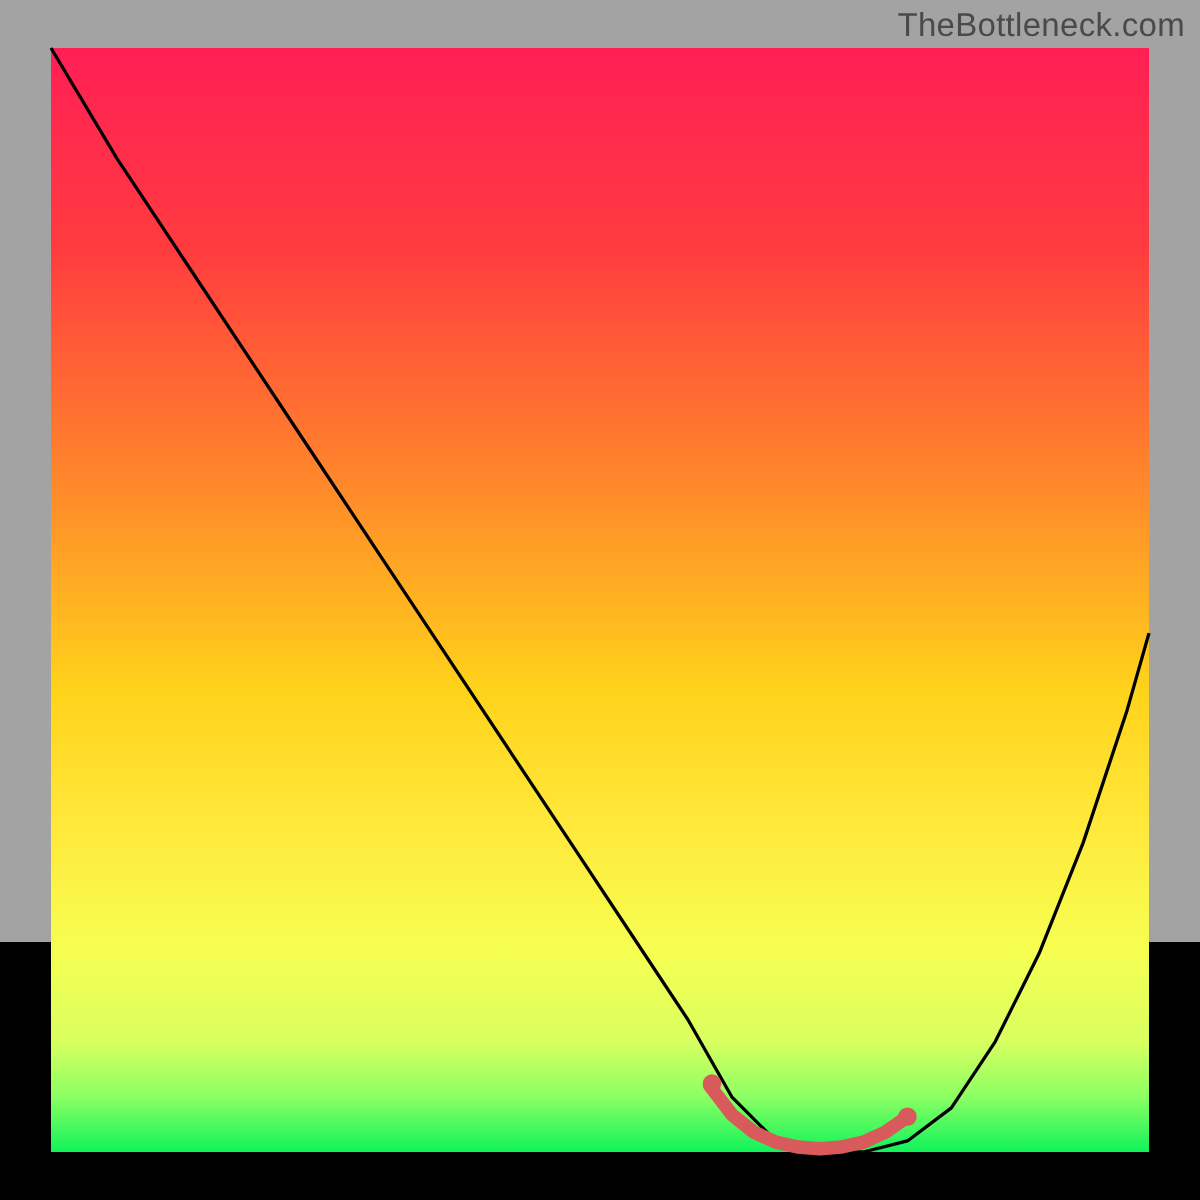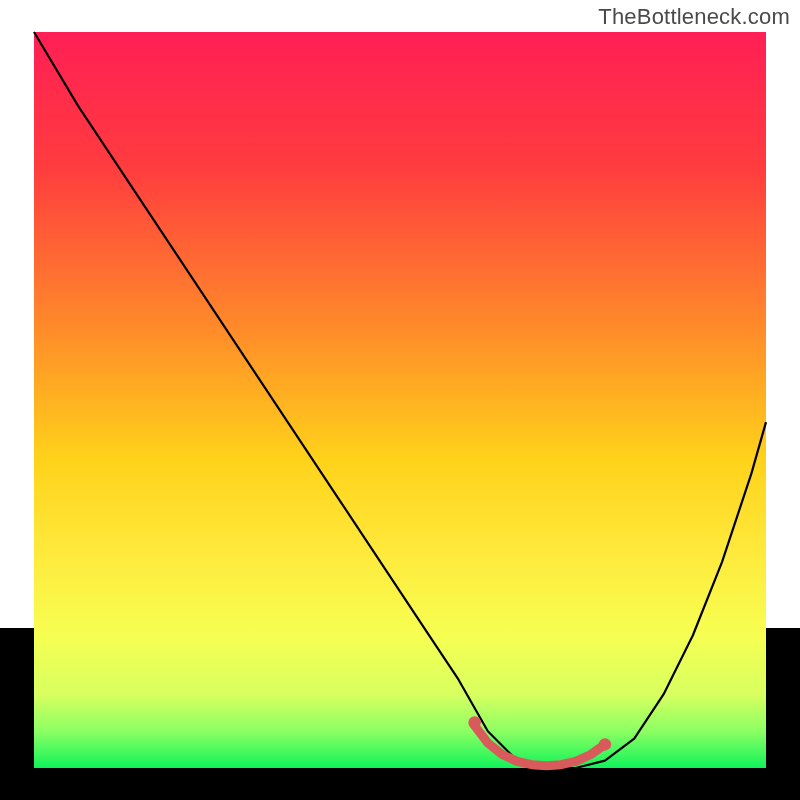--- a/index.html
+++ b/index.html
@@ -7,21 +7,21 @@
     padding: 0;
     width: 800px;
     height: 800px;
     background: #000;
     overflow: hidden;
   }
   .frame {
     position: relative;
     width: 800px;
     height: 628px;
-    background: #ffffff;
+    background: #a3a3a3;
   }
   .watermark {
     position: absolute;
     top: 4px;
     right: 10px;
     font-family: Arial, Helvetica, sans-serif;
     font-size: 22px;
     font-weight: 500;
     color: #4a4a4a;
     letter-spacing: 0.2px;

